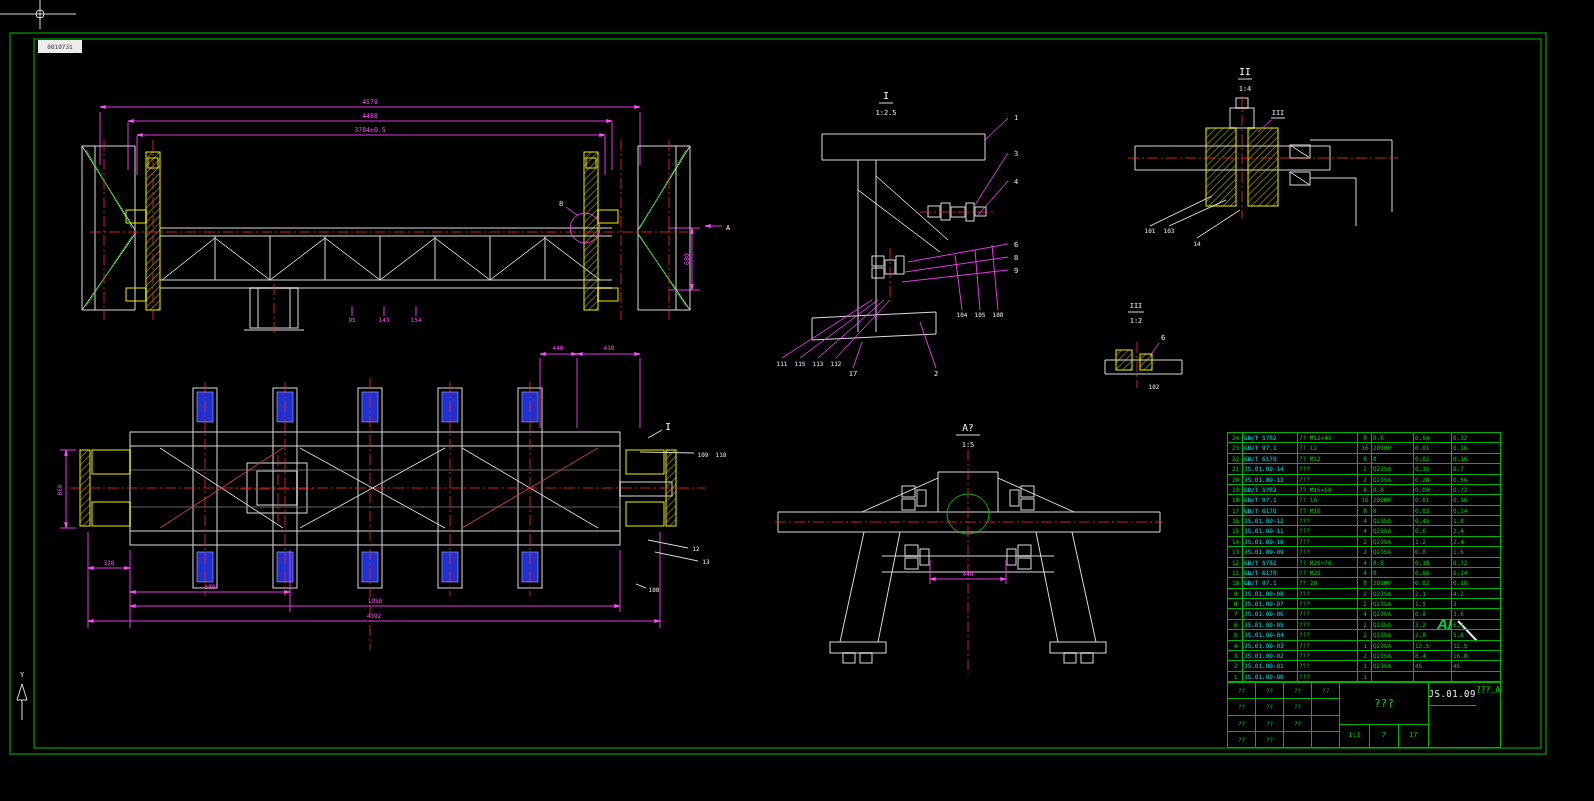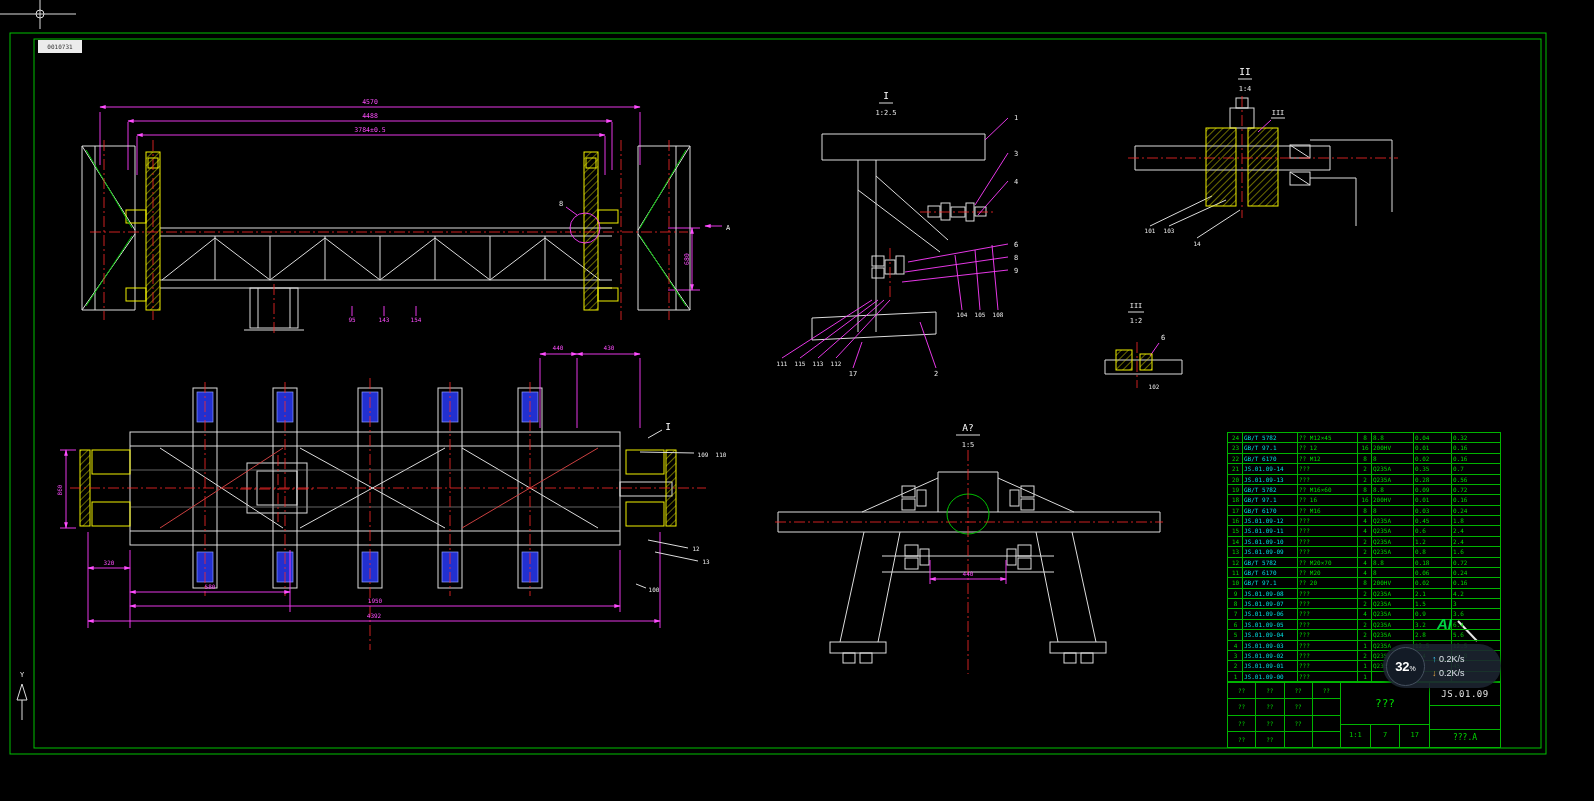--- a/index.html
+++ b/index.html
@@ -52,21 +52,21 @@
   .tb-lrow:last-child{border-bottom:none;}
   .tb-lcell{flex:1;border-right:1px solid #00b400;font-size:6px;color:#00cc00;
             text-align:center;overflow:hidden;line-height:15px;}
   .tb-lcell:last-child{border-right:none;}
   .tb-mid{width:88px;border-right:1px solid #00b400;display:flex;flex-direction:column;}
   .tb-title{flex:1;color:#00dd00;font-size:11px;display:flex;align-items:center;justify-content:center;}
   .tb-mrow{height:22px;border-top:1px solid #00b400;display:flex;text-decoration:underline;}
   .tb-mcell{flex:1;border-right:1px solid #00b400;color:#00cc00;font-size:7px;
             text-align:center;line-height:21px;}
   .tb-mcell:last-child{border-right:none;}
-  .tb-right{flex:1;display:flex;flex-direction:column;}
+  .tb-right{flex:1;display:flex;}
   .tb-code{height:22px;color:#efefef;font-size:9px;text-align:center;line-height:22px;
            border-bottom:1px solid #00b400;letter-spacing:.5px;}
   .tb-rmid{flex:1;border-bottom:1px solid #00b400;}
   .tb-sheet{height:17px;color:#00dd00;font-size:8px;text-align:center;line-height:16px;}
 
   
   .ai{position:absolute;left:1437px;top:615px;color:#00d244;font-size:15px;font-weight:bold;
       font-style:italic;z-index:5;font-family:"Liberation Sans",sans-serif;}
 
   
@@ -746,30 +746,14 @@
   </div>
   <div class="tb-right">
     <div class="tb-code">JS.01.09</div>
     <div class="tb-rmid"></div>
     <div class="tb-sheet">???.A</div>
   </div>
 </div>
 
 <div class="ai">AI</div>
 
-<div class="net">
-  <div class="net-circle">
-    <span>32</span>
-        <span class="pct">%</span>
-  </div>
-  <div class="net-lines">
-    <div>
-      <span class="arrow-up">↑</span>
-      <span>0.2K/s</span>
-    </div>
-    <div>
-      <span class="arrow-down">↓</span>
-      <span>0.2K/s</span>
-    </div>
-  </div>
+
 </div>
 
-</div>
-
 </body></html>

